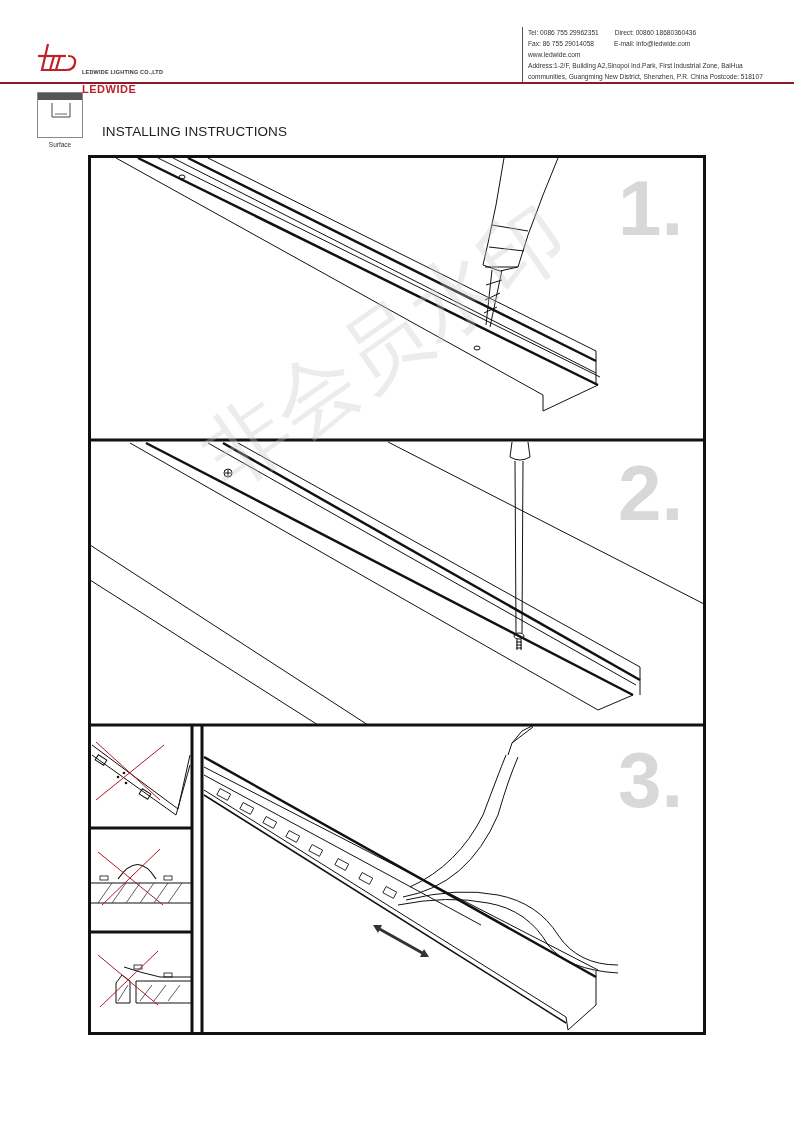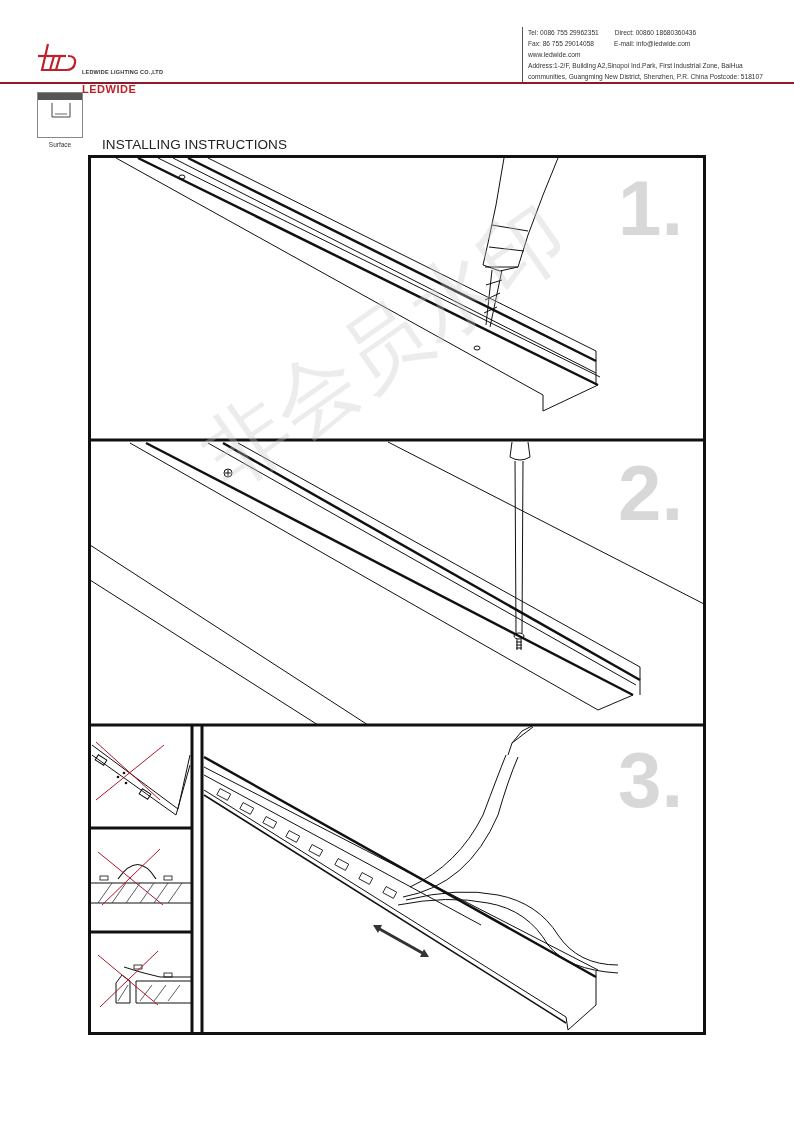--- a/index.html
+++ b/index.html
@@ -8,21 +8,21 @@
   .logo-mark{position:absolute;left:0;top:0;width:42px;height:32px;}
   .brand-name{position:absolute;left:46px;top:9px;font-size:11px;font-weight:bold;color:#c0202a;letter-spacing:0.5px;margin-top:32px;}
   .brand-sub{position:absolute;left:46px;top:27px;font-size:5.5px;font-weight:bold;color:#333;letter-spacing:0.2px;white-space:nowrap;}
   .contact{position:absolute;left:522px;top:27px;border-left:1px solid #555;padding-left:5px;font-size:6.6px;line-height:11px;color:#333;width:265px;}
   .contact .row{white-space:nowrap;}
   .contact .gap{display:inline-block;width:16px;}
   .header-rule{position:absolute;left:0;top:82px;width:794px;height:2px;background:#8a1c2a;}
   .cat-icon{position:absolute;left:37px;top:92px;width:46px;height:46px;border:1px solid #888;box-sizing:border-box;background:#fff;}
   .cat-icon .bar{position:absolute;left:0;top:0;width:100%;height:7px;background:#555;}
   .cat-label{position:absolute;left:37px;top:141px;width:46px;text-align:center;font-size:6.5px;color:#333;}
-  .title{position:absolute;left:102px;top:137px;font-size:13.5px;color:#222;letter-spacing:0.1px;}
+  .title{position:absolute;left:102px;top:124px;font-size:13.5px;color:#222;letter-spacing:0.1px;}
   .frame{position:absolute;left:88px;top:155px;width:618px;height:880px;}
   .frame svg{position:absolute;left:0;top:0;}
   .watermark{position:absolute;left:180px;top:420px;font-size:84px;color:rgba(200,200,200,0.35);transform:rotate(-35deg);transform-origin:left top;white-space:nowrap;pointer-events:none;font-family:"DejaVu Sans",sans-serif;}
 </style>
 </head>
 <body>
 
 <div class="logo">
   <svg class="logo-mark" viewBox="0 0 42 32">
     <g fill="none" stroke="#c0202a" stroke-width="2.2">

